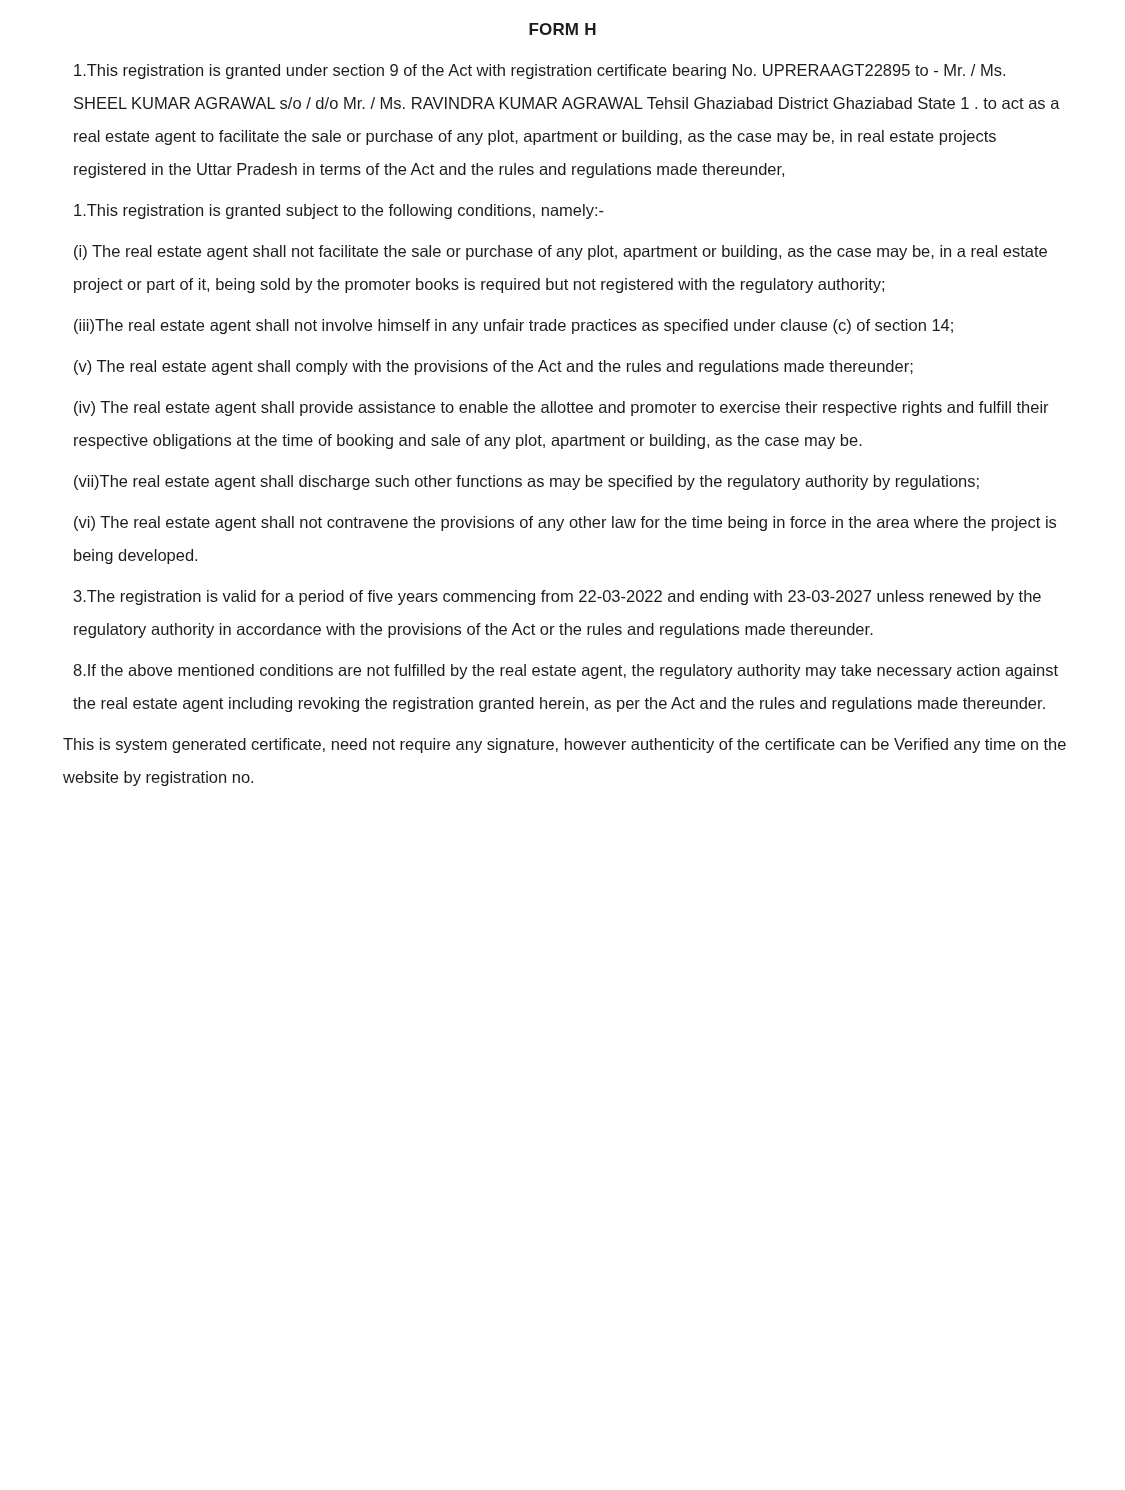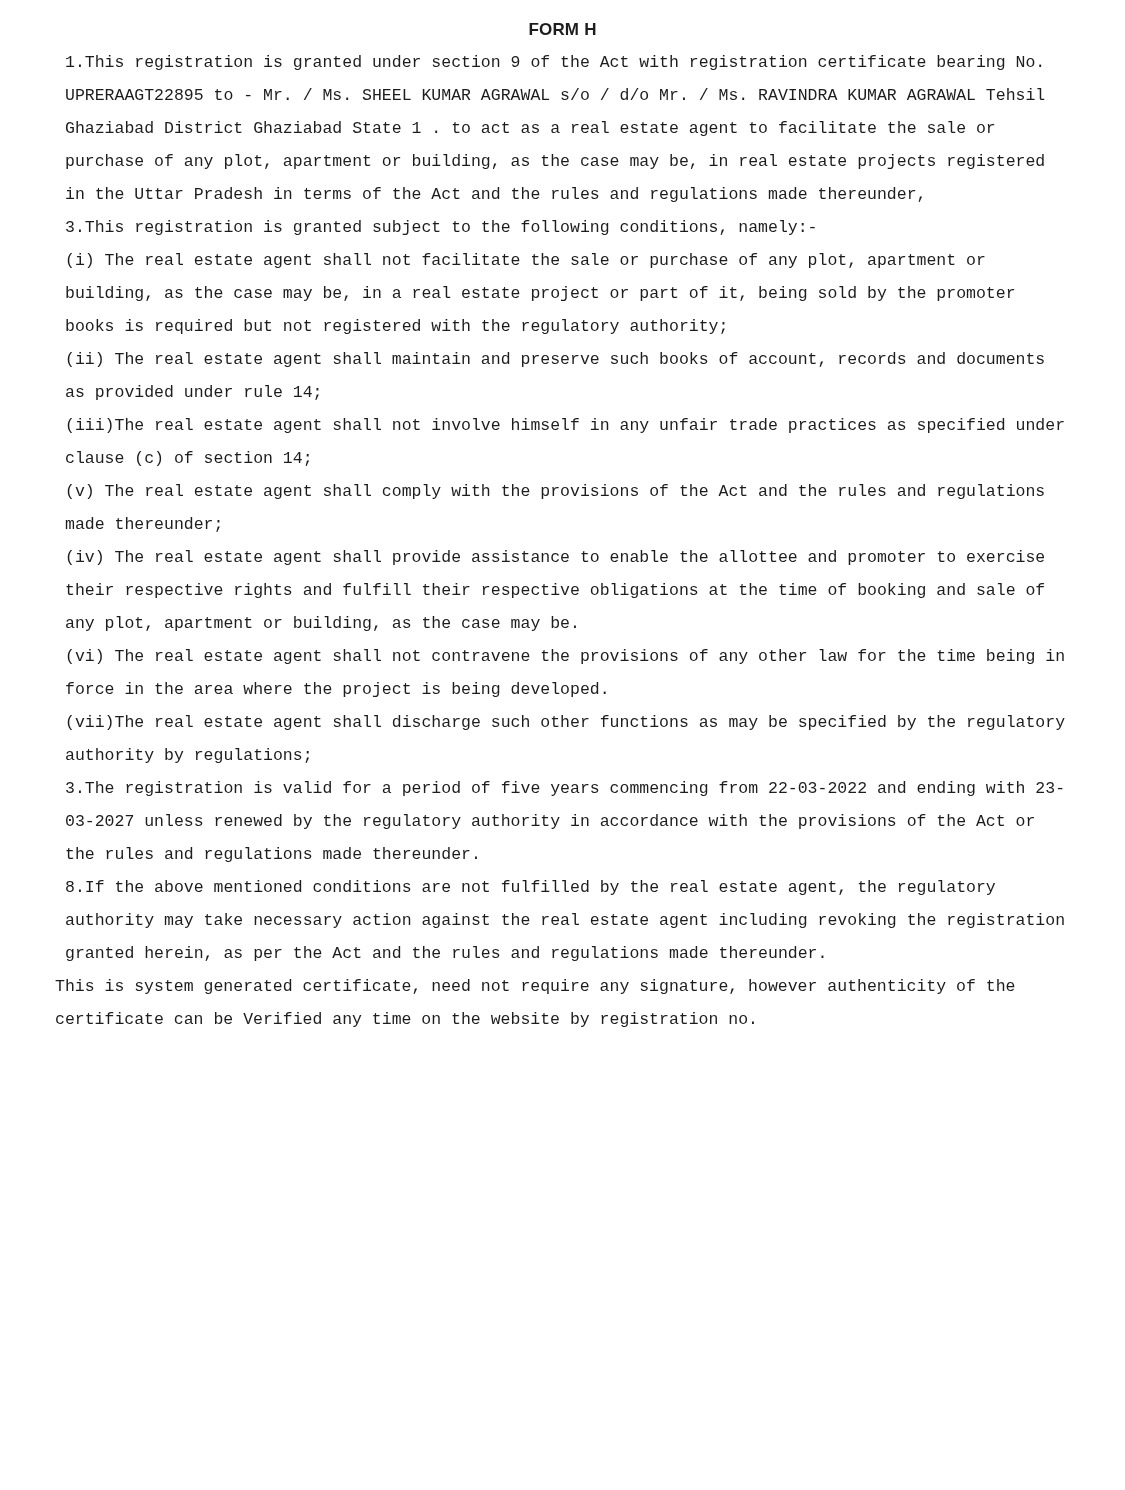--- a/index.html
+++ b/index.html
@@ -25,46 +25,44 @@
     line-height: 33px;
     letter-spacing: 0.2px;
   }
   .content {
     margin-left: 55px;
     width: 1021px;
     font-size: 16.5px;
     line-height: 33px;
   }
   .para {
-    margin: 0;
+    margin: 8px;
     padding: 0;
-    font-family: Liberation Mono, monospace;
   }
   .para.body {
     padding-left: 10px;
     padding-right: 4px;
   }
   .para.footer {
     padding-left: 0;
   }
 </style>
 </head>
 <body>
 
 <div class="page">
   <div class="titles">
     <div>FORM H</div>
   </div>
   <div class="content" id="paragraph-container">
       <p class="para body">1.This registration is granted under section 9 of the Act with registration certificate bearing No. UPRERAAGT22895 to - Mr. / Ms. SHEEL KUMAR AGRAWAL s/o / d/o Mr. / Ms. RAVINDRA KUMAR AGRAWAL Tehsil Ghaziabad District Ghaziabad State 1 . to act as a real estate agent to facilitate the sale or purchase of any plot, apartment or building, as the case may be, in real estate projects registered in the Uttar Pradesh in terms of the Act and the rules and regulations made thereunder,</p>
-      <p class="para body">3.This registration is granted subject to the following conditions, namely:-</p>
+      <p class="para body">1.This registration is granted subject to the following conditions, namely:-</p>
       <p class="para body">(i) The real estate agent shall not facilitate the sale or purchase of any plot, apartment or building, as the case may be, in a real estate project or part of it, being sold by the promoter books is required but not registered with the regulatory authority;</p>
-      <p class="para body">(ii) The real estate agent shall maintain and preserve such books of account, records and documents as provided under rule 14;</p>
       <p class="para body">(iii)The real estate agent shall not involve himself in any unfair trade practices as specified under clause (c) of section 14;</p>
       <p class="para body">(v) The real estate agent shall comply with the provisions of the Act and the rules and regulations made thereunder;</p>
       <p class="para body">(iv) The real estate agent shall provide assistance to enable the allottee and promoter to exercise their respective rights and fulfill their respective obligations at the time of booking and sale of any plot, apartment or building, as the case may be.</p>
+      <p class="para body">(vii)The real estate agent shall discharge such other functions as may be specified by the regulatory authority by regulations;</p>
       <p class="para body">(vi) The real estate agent shall not contravene the provisions of any other law for the time being in force in the area where the project is being developed.</p>
-      <p class="para body">(vii)The real estate agent shall discharge such other functions as may be specified by the regulatory authority by regulations;</p>
       <p class="para body">3.The registration is valid for a period of five years commencing from 22-03-2022 and ending with 23-03-2027 unless renewed by the regulatory authority in accordance with the provisions of the Act or the rules and regulations made thereunder.</p>
       <p class="para body">8.If the above mentioned conditions are not fulfilled by the real estate agent, the regulatory authority may take necessary action against the real estate agent including revoking the registration granted herein, as per the Act and the rules and regulations made thereunder.</p>
       <p class="para footer">This is system generated certificate, need not require any signature, however authenticity of the certificate can be Verified any time on the website by registration no.</p>
     </div>
 </div>
 
 </body></html>

